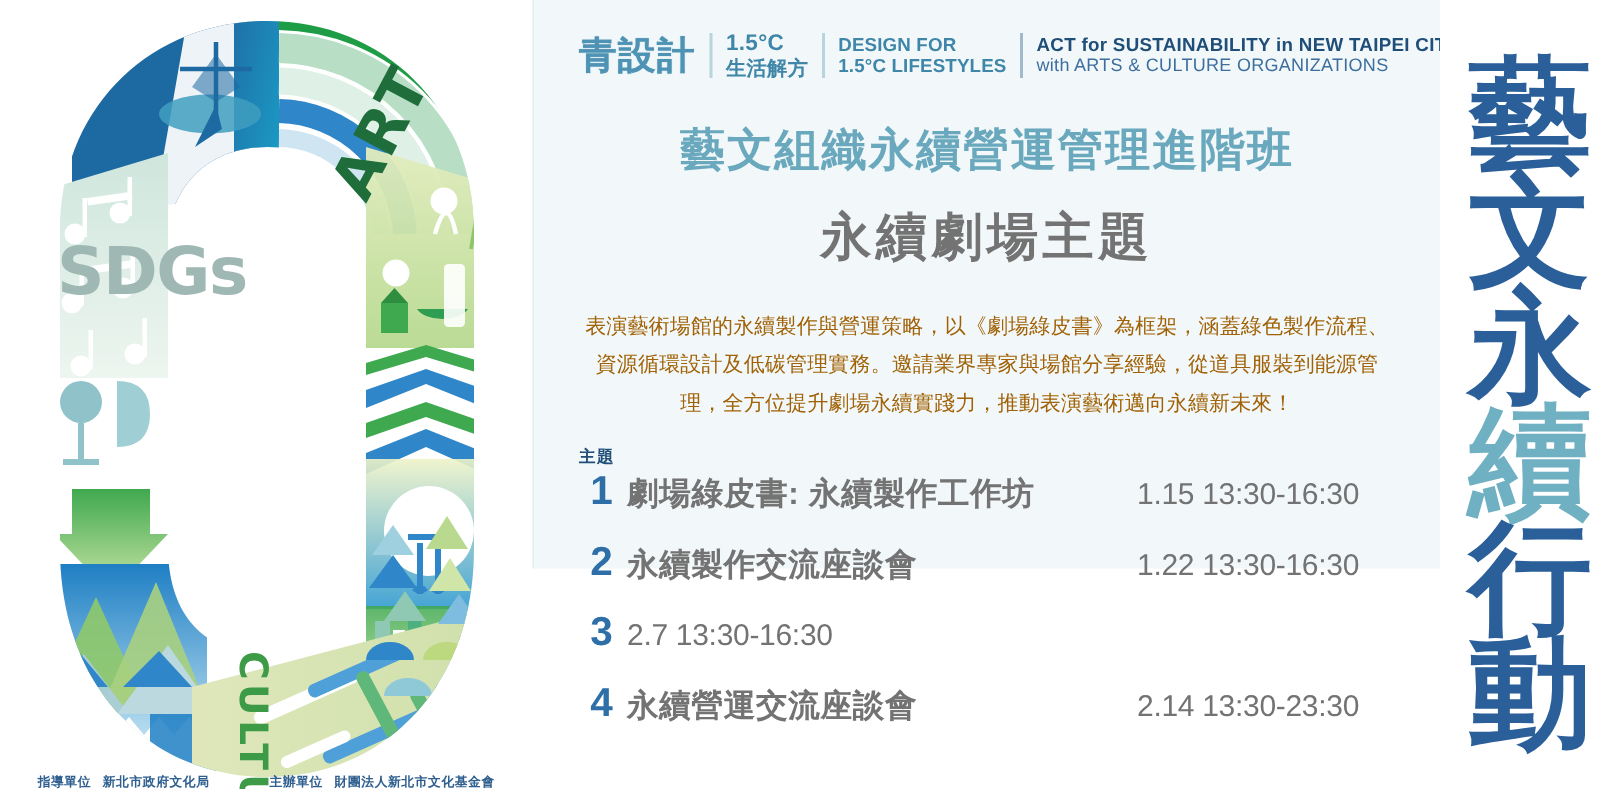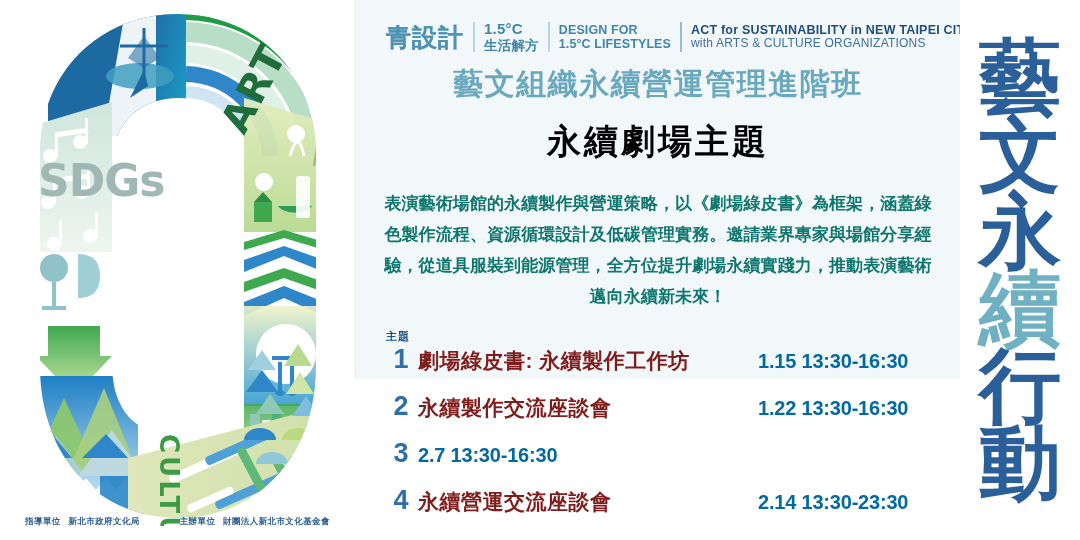--- a/index.html
+++ b/index.html
@@ -43,52 +43,52 @@
   .vdiv.dark{background:#9fb9cd;}
   .brand-stack{display:flex;flex-direction:column;justify-content:center;line-height:1.12;}
   .bs-top{font-size:15px;font-weight:bold;color:#3f86a8;letter-spacing:.2px;white-space:nowrap;}
   .bs-bot{font-size:13.5px;font-weight:bold;color:#3f86a8;letter-spacing:.2px;white-space:nowrap;}
   .brand-stack.en .bs-top{font-size:12.5px;letter-spacing:.1px;}
   .brand-stack.en .bs-bot{font-size:12.5px;letter-spacing:.1px;}
   .brand-stack.navy .bs-top{font-size:12.5px;color:#1f4e79;font-weight:bold;}
   .brand-stack.navy .bs-bot{font-size:12px;color:#3d6e9e;font-weight:normal;}
 
   .title-main{
-    text-align:center;margin-top:4px;
+    text-align:center;margin-top:20px;
     font-size:30px;font-weight:bold;color:#6aa8bd;letter-spacing:1.5px;
   }
   .title-sub{
     text-align:center;margin-top:14px;
-    font-size:34px;font-weight:bold;color:#000000;letter-spacing:3px;
+    font-size:34px;font-weight:bold;color:#737373;letter-spacing:3px;
   }
 
   .desc{
     margin:24px 6px 0 6px;text-align:center;
-    font-size:17px;line-height:1.82;color:#0f766e;font-weight:bold;
+    font-size:14px;line-height:1.82;color:#a16207;font-weight:normal;
     letter-spacing:.1px;
   }
 
   .topic-label{
     margin:16px 0 0 8px;font-size:11px;font-weight:bold;color:#1f4e79;letter-spacing:1px;
   }
 
   .sessions{margin:2px 0 0 6px;}
   .srow{display:flex;align-items:baseline;height:47px;}
   .snum{
     width:34px;flex:0 0 34px;text-align:center;
     font-size:27px;font-weight:bold;color:#2f6fa8;line-height:1;
   }
   .sname{
     flex:1 1 auto;
-    font-size:21px;font-weight:bold;color:#7f1d1d;letter-spacing:.5px;
+    font-size:21px;font-weight:bold;color:#737373;letter-spacing:.5px;
     white-space:nowrap;
   }
   .stime{
     flex:0 0 180px;text-align:left;
-    font-size:20px;font-weight:bold;color:#0369a1;letter-spacing:-.2px;
+    font-size:20px;font-weight:normal;color:#737373;letter-spacing:-.2px;
     white-space:nowrap;
   }
 
   
   .right-panel{
     position:relative;width:120px;height:540px;flex:0 0 120px;background:#ffffff;
     display:flex;align-items:center;justify-content:center;
   }
   .vtitle{
     display:flex;flex-direction:column;align-items:center;justify-content:center;

